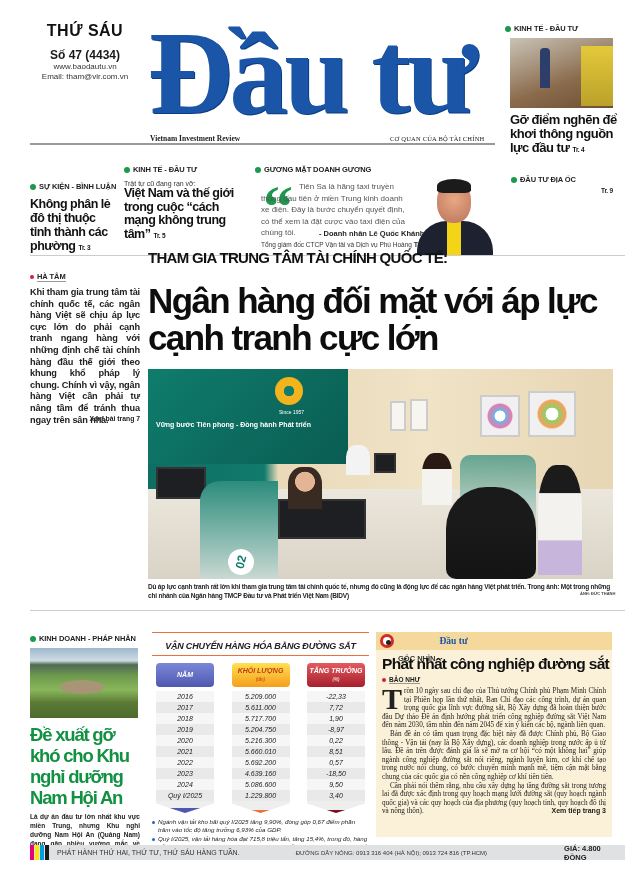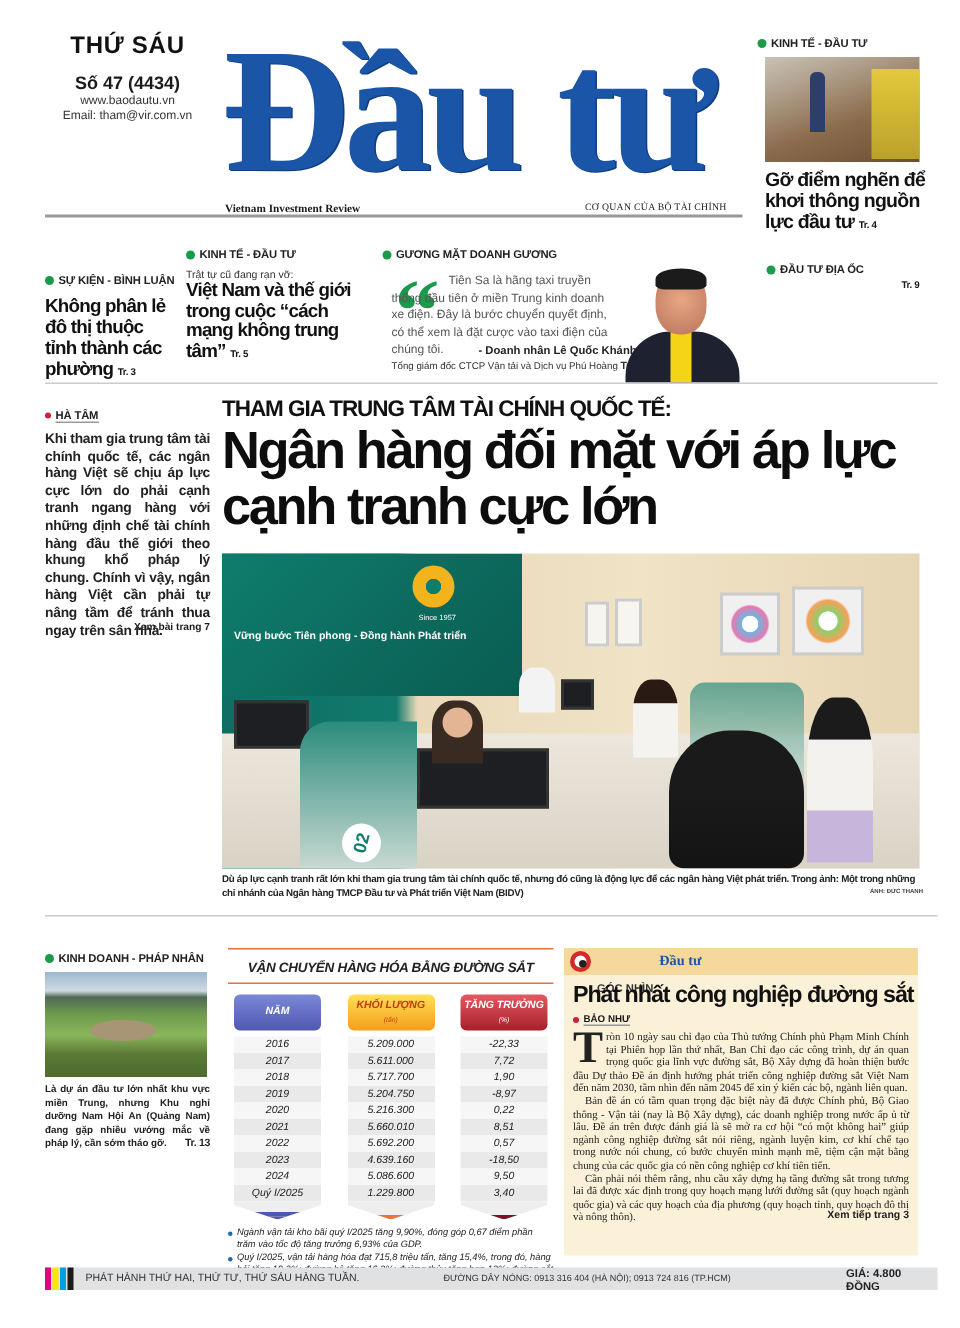--- a/index.html
+++ b/index.html
@@ -55,21 +55,21 @@
   #portrait .shirt { position: absolute; left: 32px; top: 44px; width: 14px; height: 34px; background: #f4d416; }
   #t4 { left: 505px; top: 175px; width: 120px; }
   #t4 .teaser-title { font-size: 13px; line-height: 14px; margin: 5px 0 0 6px; }
   .tr-right { text-align: right; }
   #teaser-rule { left: 30px; top: 255px; width: 595px; height: 1px; background: #ccc; }
 
   
   #lede { left: 30px; top: 272px; width: 110px; }
   #lede-text { font-size: 9.2px; line-height: 11.6px; font-weight: bold; color: #222; text-align: justify; margin-top: 5px; letter-spacing: -0.15px; }
   #lede-more { font-size: 6.8px; font-weight: bold; float: right; margin-top: -11px; }
-  #kicker-main { left: 148px; top: 264px; font-weight: bold; font-size: 15px; letter-spacing: -0.7px; color: #111; }
+  #kicker-main { left: 148px; top: 249px; font-weight: bold; font-size: 15px; letter-spacing: -0.7px; color: #111; }
   #headline { left: 148px; top: 282px; width: 470px; font-weight: bold; font-size: 35px; line-height: 37px; letter-spacing: -1.6px; color: #0d0d0d; }
   #main-photo { left: 148px; top: 369px; width: 465px; height: 210px; overflow: hidden;
     background: linear-gradient(90deg, #0e6e64 0%, #117a6c 25%, #e9d9b9 28%, #f0e3c6 60%, #e7d6b4 100%); }
   #bidv-sign { position: absolute; left: 0; top: 0; width: 200px; height: 95px; background: linear-gradient(135deg,#0f7d6c,#0a5c52); }
   #bidv-logo { position: absolute; left: 6px; top: 2px; color: #f2f2f2; font-weight: bold; font-size: 40px; letter-spacing: -1px; }
   #bidv-flower { position: absolute; left: 127px; top: 8px; width: 28px; height: 28px; border-radius: 50%; background: radial-gradient(circle, #0f7d6c 25%, #f2b31c 27%); }
   #bidv-since { position: absolute; left: 131px; top: 40px; color:#fff; font-size: 5px; }
   #bidv-slogan { position: absolute; left: 8px; top: 52px; color: #fff; font-size: 7px; font-weight: bold; }
   .wall-frame { position: absolute; background: #f7f5ef; border: 2px solid #ccc; }
   .counter { position: absolute; background: #f4f4f2; }
@@ -239,20 +239,21 @@
 <div id="caption" class="abs">Dù áp lực cạnh tranh rất lớn khi tham gia trung tâm tài chính quốc tế, nhưng đó cũng là động lực để các ngân hàng Việt phát triển. Trong ảnh: Một trong những chi nhánh của Ngân hàng TMCP Đầu tư và Phát triển Việt Nam (BIDV)</div>
 <div id="photo-credit" class="abs">ẢNH: ĐỨC THANH</div>
 <div id="story-rule" class="abs"></div>
 
 <div id="bl" class="abs">
   <div class="cat">
       <span class="dot"></span>
       <span>KINH DOANH - PHÁP NHÂN</span>
     </div>
   <div id="bl-photo"></div>
+  <div id="bl-title">Đề xuất gỡ khó cho Khu nghỉ dưỡng Nam Hội An</div>
   <div id="bl-text"><span>Là dự án đầu tư lớn nhất khu vực miền Trung, nhưng Khu nghỉ dưỡng Nam Hội An (Quảng Nam) đang gặp nhiều vướng mắc về pháp lý, cần sớm tháo gỡ.</span> <span class="tr" style="float:right;font-size:7px">Tr. 13</span></div>
 </div>
 
 <div id="info" class="abs">
   <div id="info-title-wrap">
     <span id="info-title">VẬN CHUYỂN HÀNG HÓA BẰNG ĐƯỜNG SẮT</span>
   </div>
   <div id="info-head">
     <div class="hcell" id="h-year"><span>NĂM</span></div>
     <div class="hcell" id="h-vol"><span>KHỐI LƯỢNG</span><small>(tấn)</small></div>

